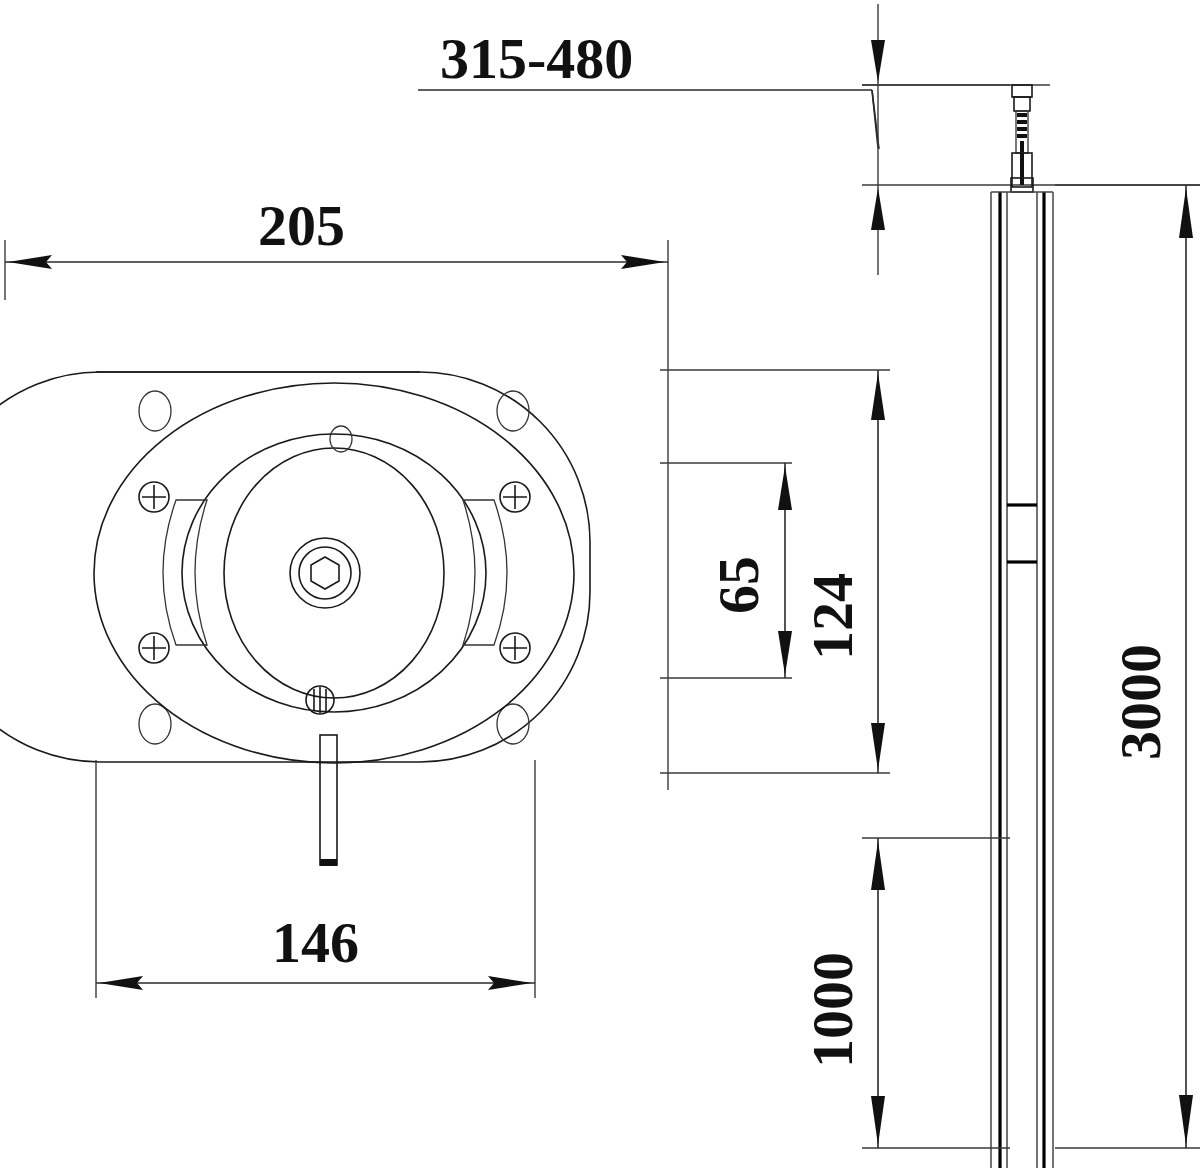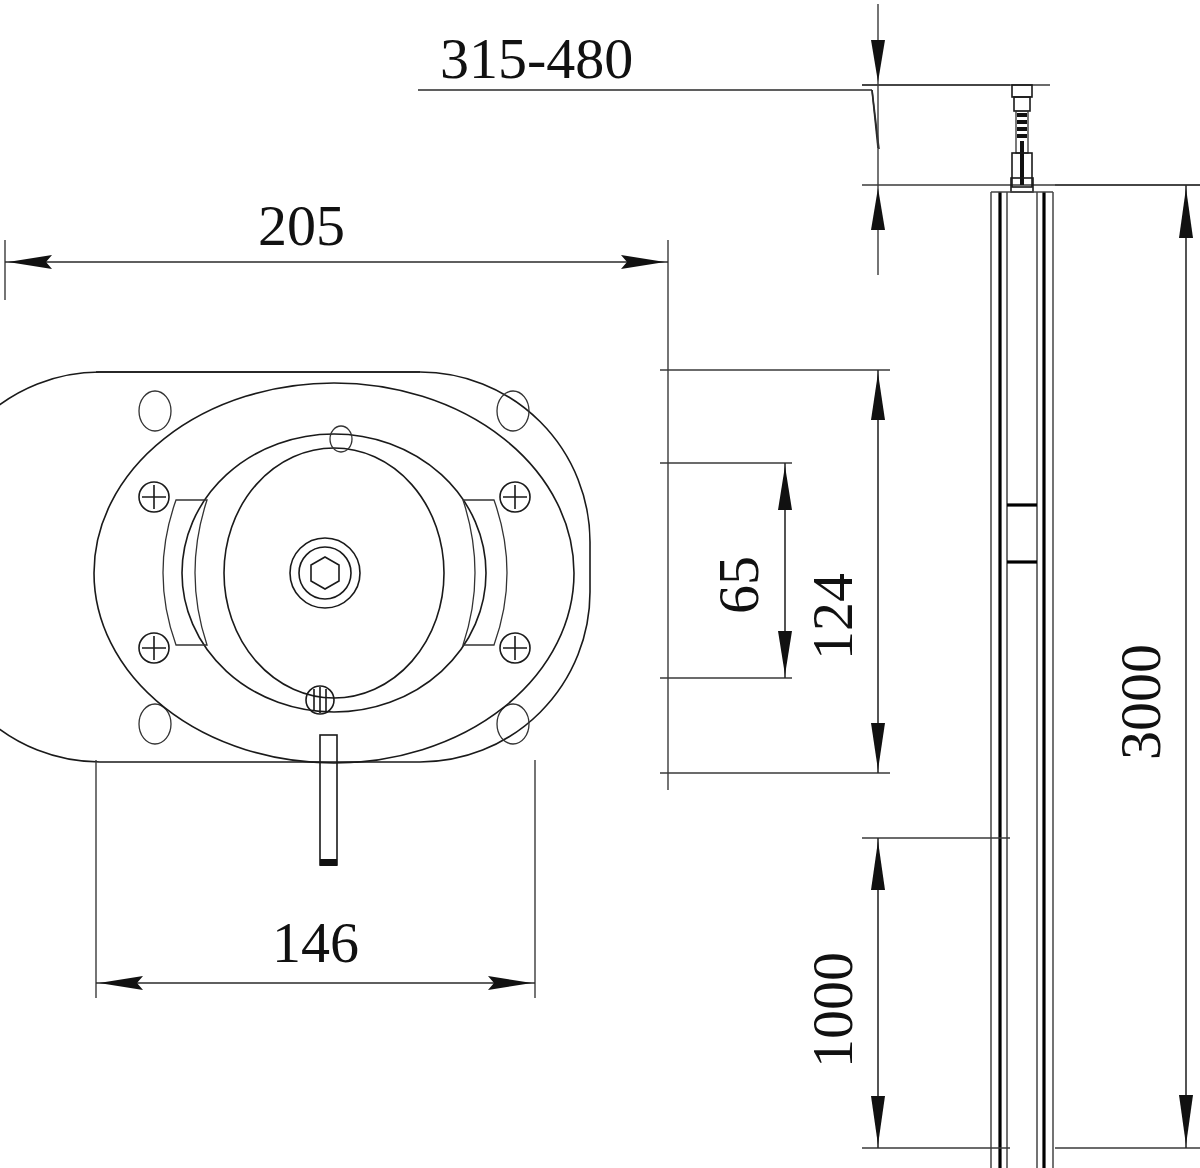--- a/index.html
+++ b/index.html
@@ -9,20 +9,21 @@
   }
   body {
     font-family: "Liberation Serif", serif;
   }
   #drawing-root {
     position: relative;
     width: 1200px;
     height: 1168px;
     background: #ffffff;
     overflow: hidden;
+    font-weight: bold;
   }
   svg#cad {
     position: absolute;
     top: 0;
     left: 0;
     width: 1200px;
     height: 1168px;
     display: block;
   }
   .dim-label {

